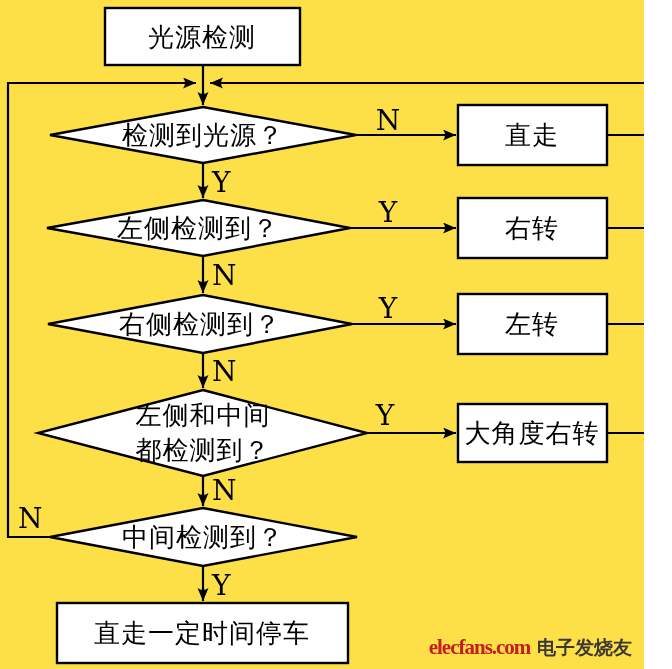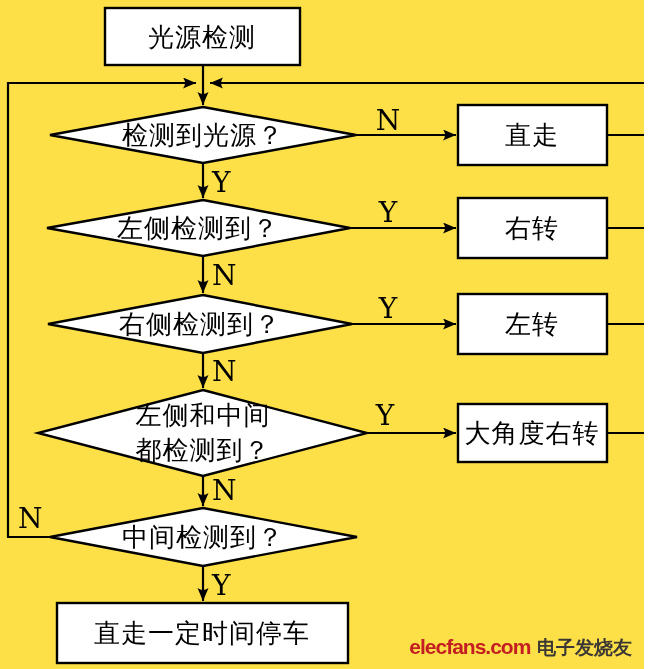--- a/index.html
+++ b/index.html
@@ -40,21 +40,21 @@
   .anchor-start { text-anchor: start; }
   .watermark {
     position: absolute;
     right: 12px;
     bottom: 8px;
     white-space: nowrap;
     font-weight: bold;
   }
   .wm-brand {
     color: #c41e22;
-    font-family: Liberation Sans, sans-serif;
+    font-family: Liberation Serif, serif;
     font-size: 21px;
     letter-spacing: -1px;
   }
   .wm-suffix {
     color: #3b3735;
     font-family: "DejaVu Serif", "Liberation Serif", serif;
     font-size: 19px;
     text-align: right;
   }
 </style>

